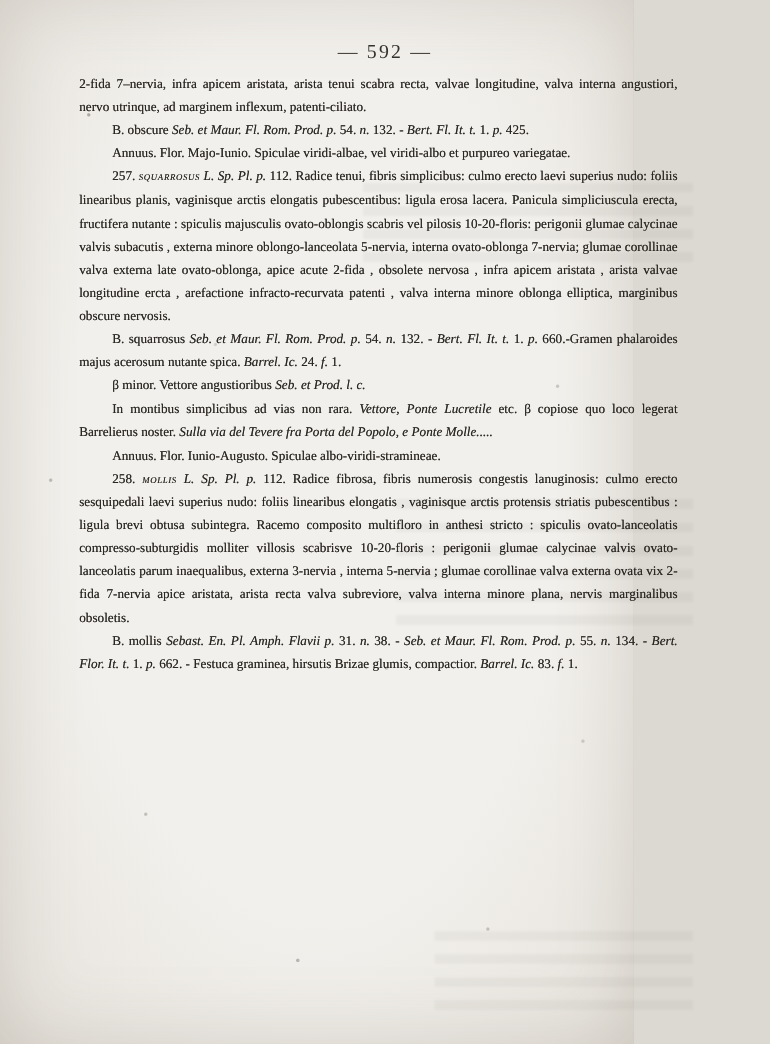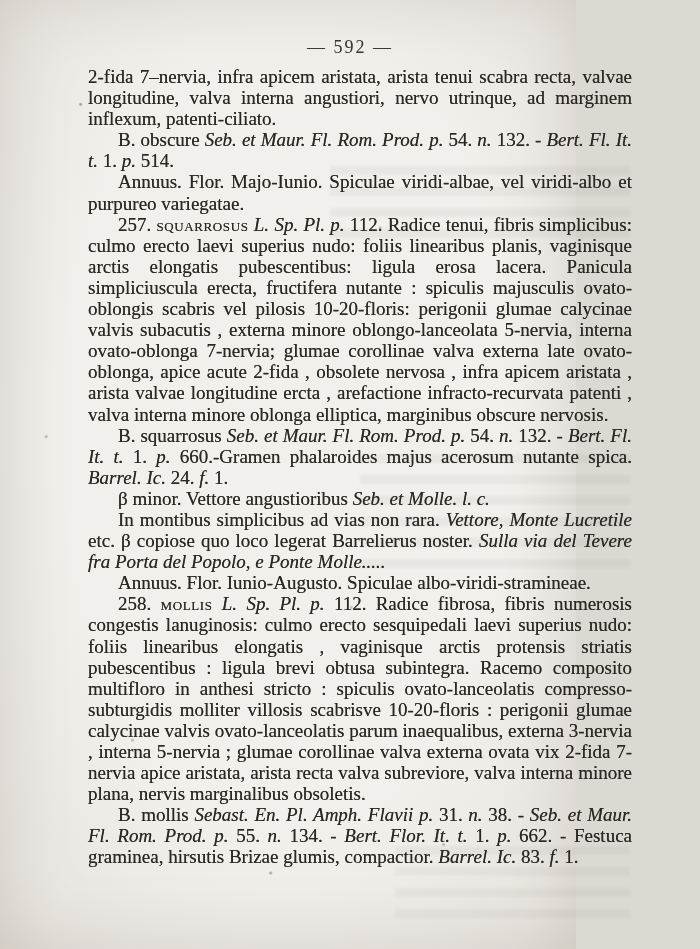--- a/index.html
+++ b/index.html
@@ -45,49 +45,49 @@
   .page-number {
     position: absolute;
     top: 37px; left: 0; width: 700px;
     text-align: center;
     font-size: 18px;
     letter-spacing: 2px;
     color: #35322c;
   }
   .text-block {
     position: absolute;
-    left: 88px; top: 66px;
+    left: 72px; top: 66px;
     width: 544px;
-    font-size: 19px;
+    font-size: 12px;
     line-height: 21.1px;
     color: #2b2823;
     text-align: justify;
     text-shadow: 0 0 .4px rgba(43,40,35,.75);
   }
   .para { margin: 0; }
   .para.indent { text-indent: 30px; }
   .r-n { font-style: normal; }
   .r-i { font-style: italic; }
-  .r-sc { font-variant: small-caps; letter-spacing: .6px; }
+  .r-sc { font-style: italic; font-variant: small-caps; letter-spacing: .6px; }
 </style>
 </head>
 <body>
 
 <div class="paper">
   <div class="bleed bleed-a"></div>
   <div class="bleed bleed-b"></div>
   <div class="bleed bleed-c"></div>
 
   <div class="page-number">— 592 —</div>
 
   <div class="text-block">
       <p class="para"><span class="r-n">2-fida 7–nervia, infra apicem aristata, arista tenui scabra recta, valvae longitudine, valva interna angustiori, nervo utrinque, ad marginem inflexum, patenti-ciliato.</span></p>
-      <p class="para indent"><span class="r-n">B. obscure </span><span class="r-i">Seb. et Maur. Fl. Rom. Prod. p. </span><span class="r-n">54. </span><span class="r-i">n. </span><span class="r-n">132. - </span><span class="r-i">Bert. Fl. It. t. </span><span class="r-n">1. </span><span class="r-i">p. </span><span class="r-n">514.</span></p>
+      <p class="para indent"><span class="r-n">B. obscure </span><span class="r-i">Seb. et Maur. Fl. Rom. Prod. p. </span><span class="r-n">54. </span><span class="r-i">n. </span><span class="r-n">132. - </span><span class="r-i">Bert. Fl. It. t. </span><span class="r-n">1. </span><span class="r-i">p. </span><span class="r-n">425.</span></p>
       <p class="para indent"><span class="r-n">Annuus. Flor. Majo-Iunio. Spiculae viridi-albae, vel viridi-albo et purpureo variegatae.</span></p>
       <p class="para indent"><span class="r-n">257. </span><span class="r-sc">squarrosus</span><span class="r-i"> L. Sp. Pl. p. </span><span class="r-n">112. Radice tenui, fibris simplicibus: culmo erecto laevi superius nudo: foliis linearibus planis, vaginisque arctis elongatis pubescentibus: ligula erosa lacera. Panicula simpliciuscula erecta, fructifera nutante : spiculis majusculis ovato-oblongis scabris vel pilosis 10-20-floris: perigonii glumae calycinae valvis subacutis , externa minore oblongo-lanceolata 5-nervia, interna ovato-oblonga 7-nervia; glumae corollinae valva externa late ovato-oblonga, apice acute 2-fida , obsolete nervosa , infra apicem aristata , arista valvae longitudine ercta , arefactione infracto-recurvata patenti , valva interna minore oblonga elliptica, marginibus obscure nervosis.</span></p>
       <p class="para indent"><span class="r-n">B. squarrosus </span><span class="r-i">Seb. et Maur. Fl. Rom. Prod. p. </span><span class="r-n">54. </span><span class="r-i">n. </span><span class="r-n">132. - </span><span class="r-i">Bert. Fl. It. t. </span><span class="r-n">1. </span><span class="r-i">p. </span><span class="r-n">660.-Gramen phalaroides majus acerosum nutante spica. </span><span class="r-i">Barrel. Ic. </span><span class="r-n">24. </span><span class="r-i">f. </span><span class="r-n">1.</span></p>
-      <p class="para indent"><span class="r-n">β minor. Vettore angustioribus </span><span class="r-i">Seb. et Molle. l. c.</span></p>
-      <p class="para indent"><span class="r-n">In montibus simplicibus ad vias non rara. </span><span class="r-i">Vettore, Monte Lucretile</span><span class="r-n"> etc. β copiose quo loco legerat Barrelierus noster. </span><span class="r-i">Sulla via del Tevere fra Porta del Popolo, e Ponte Molle.....</span></p>
+      <p class="para indent"><span class="r-n">β minor. Vettore angustioribus </span><span class="r-i">Seb. et Prod. l. c.</span></p>
+      <p class="para indent"><span class="r-n">In montibus simplicibus ad vias non rara. </span><span class="r-i">Vettore, Ponte Lucretile</span><span class="r-n"> etc. β copiose quo loco legerat Barrelierus noster. </span><span class="r-i">Sulla via del Tevere fra Porta del Popolo, e Ponte Molle.....</span></p>
       <p class="para indent"><span class="r-n">Annuus. Flor. Iunio-Augusto. Spiculae albo-viridi-stramineae.</span></p>
       <p class="para indent"><span class="r-n">258. </span><span class="r-sc">mollis</span><span class="r-i"> L. Sp. Pl. p. </span><span class="r-n">112. Radice fibrosa, fibris numerosis congestis lanuginosis: culmo erecto sesquipedali laevi superius nudo: foliis linearibus elongatis , vaginisque arctis protensis striatis pubescentibus : ligula brevi obtusa subintegra. Racemo composito multifloro in anthesi stricto : spiculis ovato-lanceolatis compresso-subturgidis molliter villosis scabrisve 10-20-floris : perigonii glumae calycinae valvis ovato-lanceolatis parum inaequalibus, externa 3-nervia , interna 5-nervia ; glumae corollinae valva externa ovata vix 2-fida 7-nervia apice aristata, arista recta valva subreviore, valva interna minore plana, nervis marginalibus obsoletis.</span></p>
       <p class="para indent"><span class="r-n">B. mollis </span><span class="r-i">Sebast. En. Pl. Amph. Flavii p. </span><span class="r-n">31. </span><span class="r-i">n. </span><span class="r-n">38. - </span><span class="r-i">Seb. et Maur. Fl. Rom. Prod. p. </span><span class="r-n">55. </span><span class="r-i">n. </span><span class="r-n">134. - </span><span class="r-i">Bert. Flor. It. t. </span><span class="r-n">1. </span><span class="r-i">p. </span><span class="r-n">662. - Festuca graminea, hirsutis Brizae glumis, compactior. </span><span class="r-i">Barrel. Ic. </span><span class="r-n">83. </span><span class="r-i">f. </span><span class="r-n">1.</span></p>
     </div>
 </div>
 
 </body></html>

